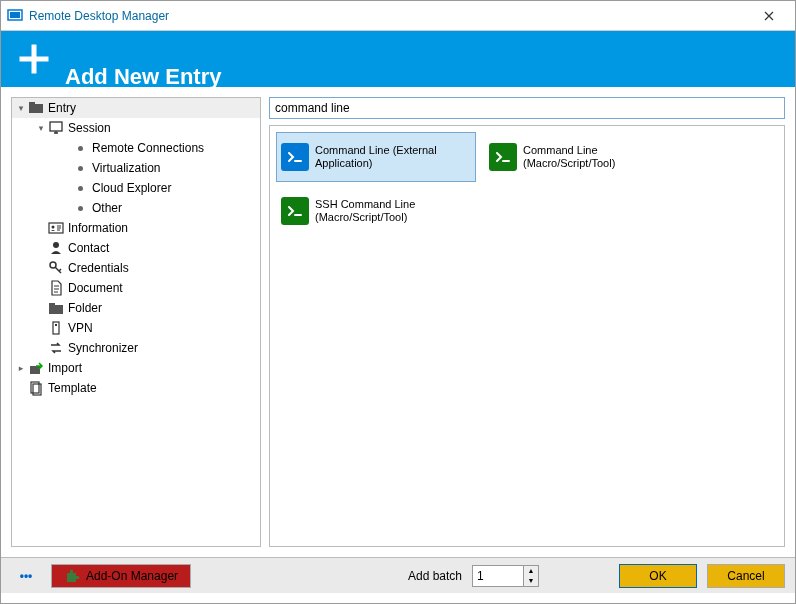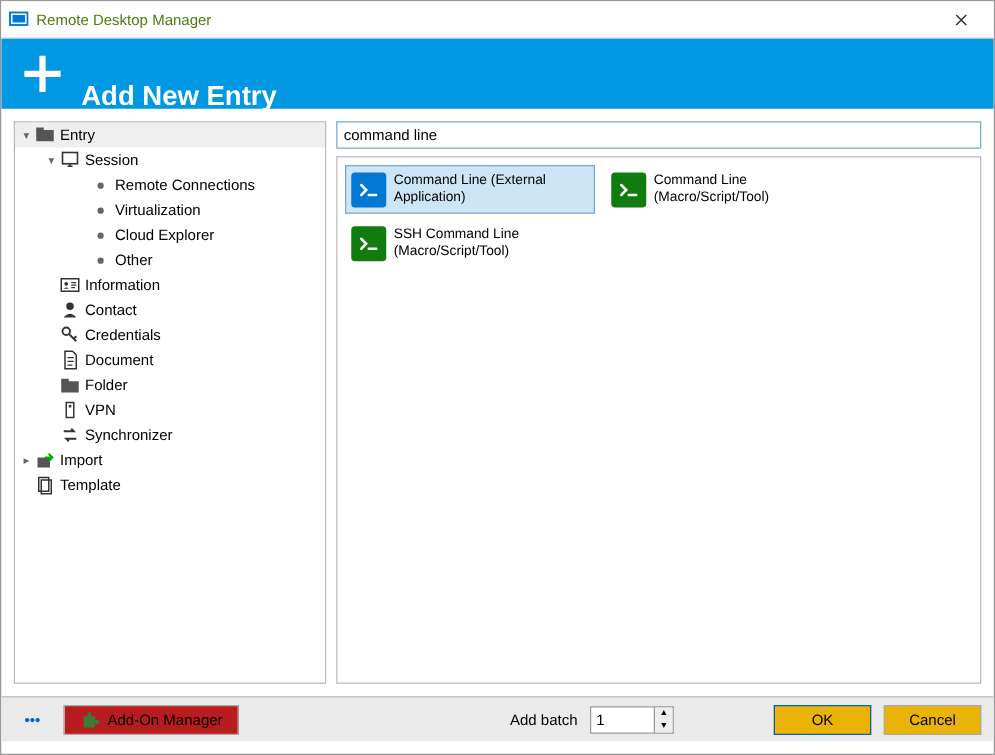--- a/index.html
+++ b/index.html
@@ -1,20 +1,20 @@
 <!DOCTYPE html>
 <html><head>
 <meta charset="utf-8">
 <style>
 * { box-sizing: border-box; margin: 0; padding: 0; font-family: "Segoe UI", Tahoma, sans-serif; }
 body { background: #fff; width: 796px; height: 604px; overflow: hidden; border: 1px solid #999; }
 
 .titlebar { height: 30px; background: #fff; border-bottom: 1px solid #ccc; display: flex; align-items: center; padding: 0 6px; }
 .titlebar .app-icon { width: 16px; height: 16px; margin-right: 6px; }
-.titlebar .title { font-size: 12px; color: #4d7c0f; flex: 1; }
+.titlebar .title { font-size: 12px; color: #0369a1; flex: 1; }
 .titlebar .close { width: 40px; height: 28px; display: flex; align-items: center; justify-content: center; cursor: default; }
 
 .banner { background: #0098e3; height: 56px; display: flex; align-items: center; padding: 0 18px; }
 .banner .plus { color: #fff; font-size: 34px; font-weight: 300; margin-right: 16px; line-height: 1; }
 .banner .banner-title { color: #fff; font-size: 22px; font-weight: 600; margin-top: 36px; }
 
 .content { padding: 10px; display: flex; gap: 8px; height: 470px; }
 
 .tree-panel { width: 250px; border: 1px solid #bbb; background: #fff; overflow: auto; font-size: 12px; }
 .tree-row { display: flex; align-items: center; height: 20px; padding: 0 4px; cursor: default; white-space: nowrap; }
@@ -24,21 +24,21 @@
 .tree-bullet { width: 16px; height: 16px; margin-right: 4px; display: inline-flex; align-items: center; justify-content: center; }
 .tree-bullet::before { content: ""; width: 5px; height: 5px; background: #666; border-radius: 50%; }
 .indent-0 { padding-left: 2px; }
 .indent-1 { padding-left: 22px; }
 .indent-2 { padding-left: 60px; }
 .indent-1b { padding-left: 36px; }
 
 .right-panel { flex: 1; display: flex; flex-direction: column; align-items: center; }
 .search-box { height: 22px; border: 1px solid #7aa7d0; padding: 2px 5px; font-size: 12px; margin-bottom: 6px; width: 100%; }
 .results { flex: 1; border: 1px solid #bbb; padding: 6px; display: flex; flex-wrap: wrap; align-content: flex-start; gap: 4px 8px; }
-.result-item { width: 200px; height: 39px; display: flex; align-items: center; padding: 2px 4px; cursor: default; border: 1px solid transparent; }
+.result-item { width: 200px; height: 50px; display: flex; align-items: center; padding: 2px 4px; cursor: default; border: 1px solid transparent; }
 .result-item.selected { background: #cde6f7; border: 1px solid #7aa7d0; }
 .result-icon { width: 28px; height: 28px; margin-right: 6px; flex-shrink: 0; border-radius: 3px; display: flex; align-items: center; justify-content: center; }
 .result-text { display: flex; flex-direction: column; font-size: 11px; line-height: 1.2; }
 
 .footer { height: 36px; background: #eaeaea; border-top: 1px solid #bbb; display: flex; align-items: center; padding: 0 10px; gap: 10px; font-size: 12px; }
 .footer .btn { height: 24px; border: 1px solid #aaa; background: #eab308; padding: 0 14px; display: flex; align-items: center; cursor: default; }
 .footer .btn.primary { border-color: #0066b3; }
 .footer .addon-btn { display: flex; align-items: center; gap: 6px; border: 1px solid #aaa; background: #b91c1c; height: 24px; padding: 0 12px; cursor: default; }
 .footer .ellipsis { color: #0066cc; width: 30px; height: 24px; display: flex; align-items: center; justify-content: center; font-weight: bold; cursor: default; }
 .footer .spacer { flex: 1; }

